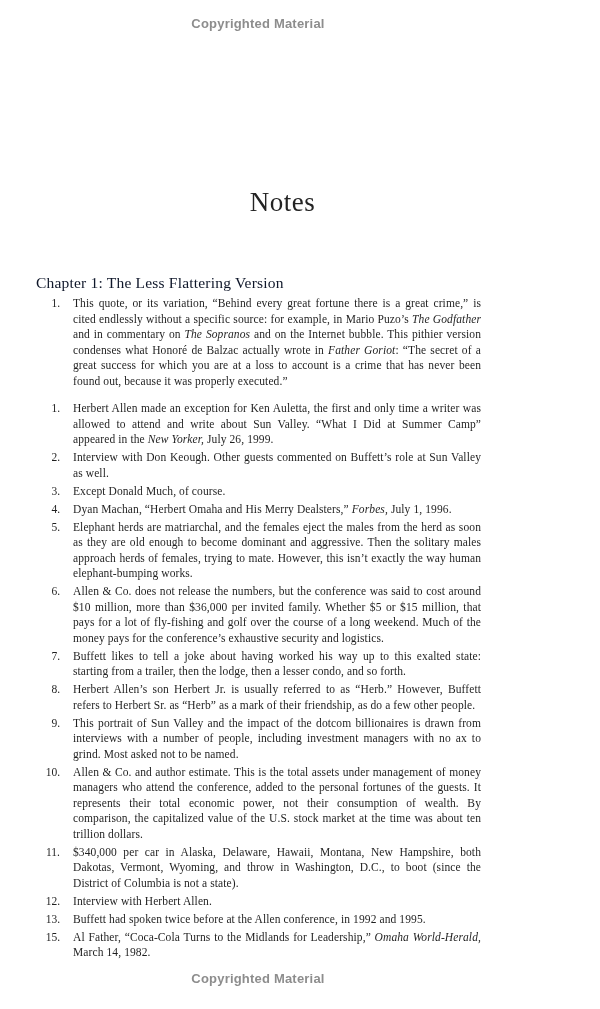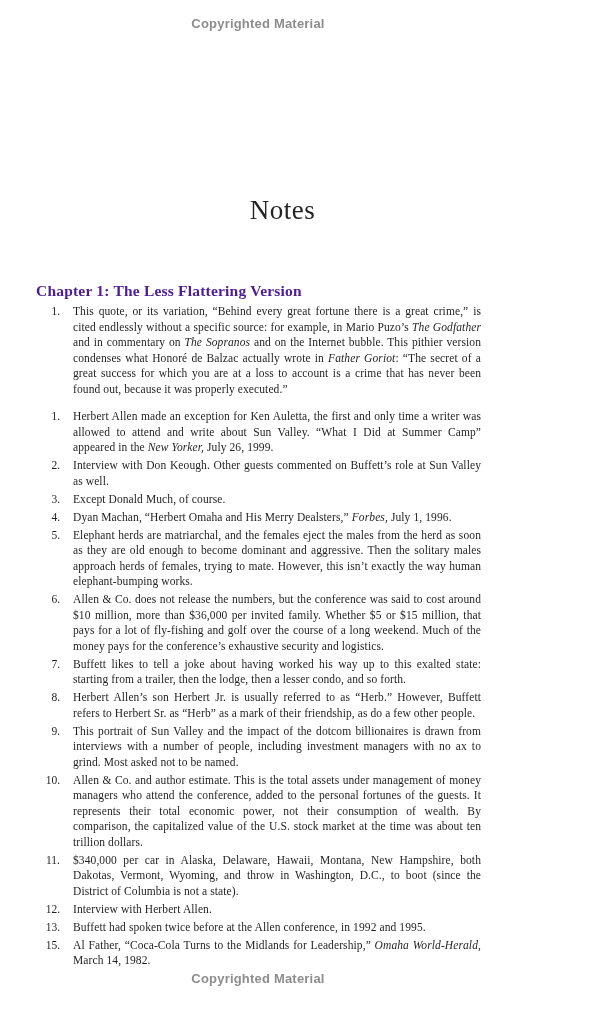--- a/index.html
+++ b/index.html
@@ -10,29 +10,29 @@
   }
   .copyright{
     position:absolute;left:0;right:0;text-align:center;
     font-family:"Liberation Sans", sans-serif;font-weight:bold;
     font-size:13px;color:#8d8d8d;letter-spacing:0.2px;
   }
   .copyright.top{top:16px;}
   .copyright.bottom{top:971px;}
   .content{padding:0 35px 0 36px;}
   .title{
-    margin:8px;padding-top:189px;font-weight:normal;
+    margin:0;padding-top:189px;font-weight:normal;
     font-size:27px;line-height:26px;text-align:center;
     position:relative;left:24px;letter-spacing:0.5px;color:#242424;
   }
   .chapter-section.first{margin-top:58px;}
   .chapter-section.next{margin-top:12px;}
   .chapter-heading{
-    margin:0;font-weight:bold;font-size:15.5px;line-height:20px;
-    color:#4c1d95;letter-spacing:0.2px;
+    margin:0;font-weight:normal;font-size:15.5px;line-height:20px;
+    color:#0f172a;letter-spacing:0.2px;
   }
   .notes-list{margin:3px 0 0 0;padding:0;list-style:none;}
   .note{display:flex;align-items:flex-start;margin-top:2.5px;}
   .note-num{
     width:24px;min-width:24px;text-align:right;margin-right:13px;
     font-size:11.5px;line-height:15.5px;
   }
   .note-text{
     flex:1;text-align:justify;font-size:11.5px;line-height:15.5px;
     letter-spacing:0.1px;

